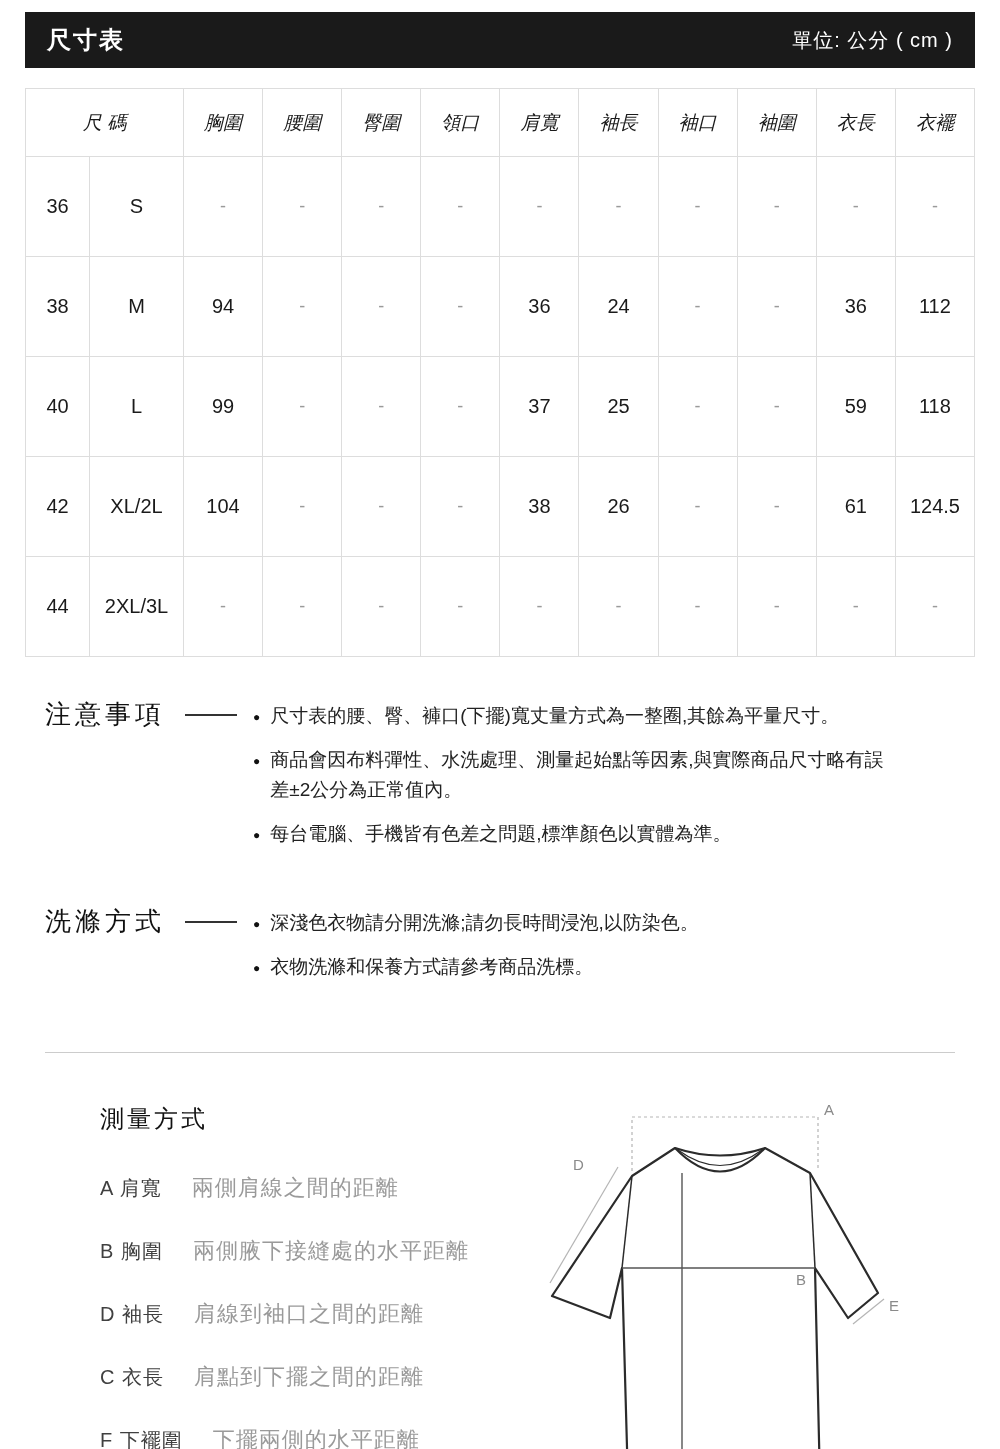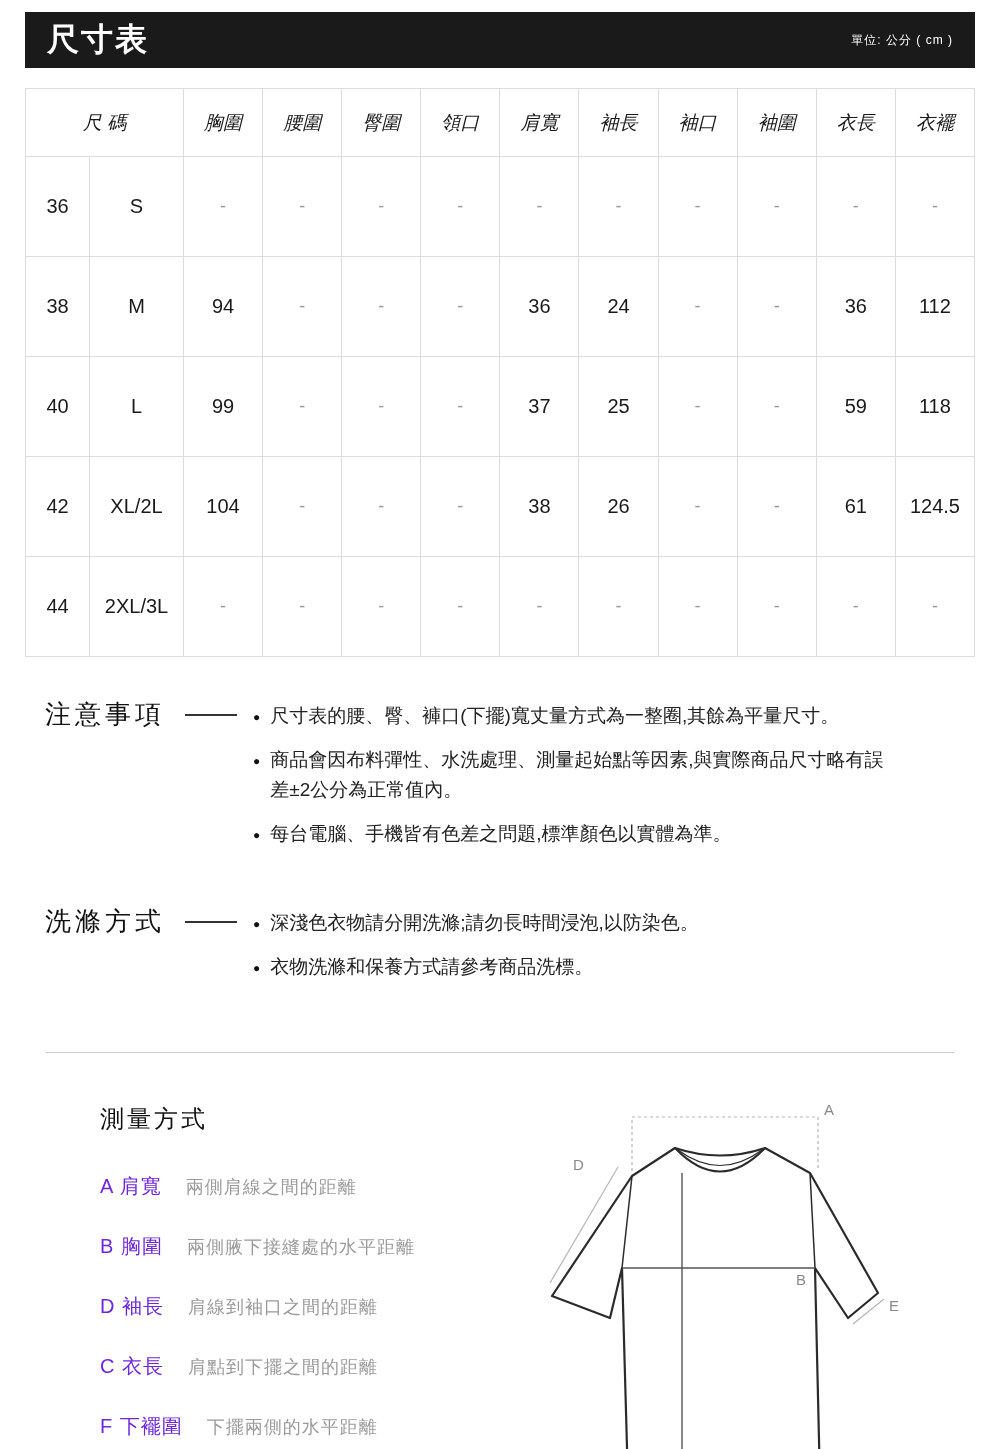--- a/index.html
+++ b/index.html
@@ -13,22 +13,22 @@
 
   
   .header {
     background: #1a1a1a;
     height: 56px;
     display: flex;
     align-items: center;
     justify-content: space-between;
     padding: 0 22px;
   }
-  .header-title { color: #fff; font-size: 32px; font-weight: bold; letter-spacing: 2px; text-align: center; }
-  .header-unit  { color: #fff; font-size: 12px; letter-spacing: 1px; }
+  .header-title { color: #fff; font-size: 24px; font-weight: bold; letter-spacing: 2px; text-align: center; }
+  .header-unit  { color: #fff; font-size: 20px; letter-spacing: 1px; }
 
   
   .size-table {
     width: 100%;
     border-collapse: collapse;
     table-layout: fixed;
     margin-top: 20px;
   }
   .size-table th, .size-table td {
     border: 1px solid #dddddd;
@@ -85,22 +85,22 @@
     font-size: 24px;
     font-weight: normal;
     color: #111;
     letter-spacing: 3px;
   }
   .measure-item {
     margin: 0 0 33px 75px;
     display: flex;
     align-items: baseline;
   }
-  .m-label { font-size: 20px; color: #6d28d9; letter-spacing: 1px; white-space: nowrap; }
-  .m-desc  { font-size: 18px; color: #9a9a9a; margin-left: 24px; letter-spacing: 1px; }
+  .m-label { font-size: 20px; color: #404040; letter-spacing: 1px; white-space: nowrap; }
+  .m-desc  { font-size: 22px; color: #9a9a9a; margin-left: 30px; letter-spacing: 1px; }
 
   .shirt-diagram { position: absolute; top: 0; right: 55px; }
   .shirt-diagram svg { display: block; }
   .m-letter {
     font-size: 15px;
     fill: #8a8a8a;
     font-family: "Liberation Sans", sans-serif;
   }
 </style>
 </head>

